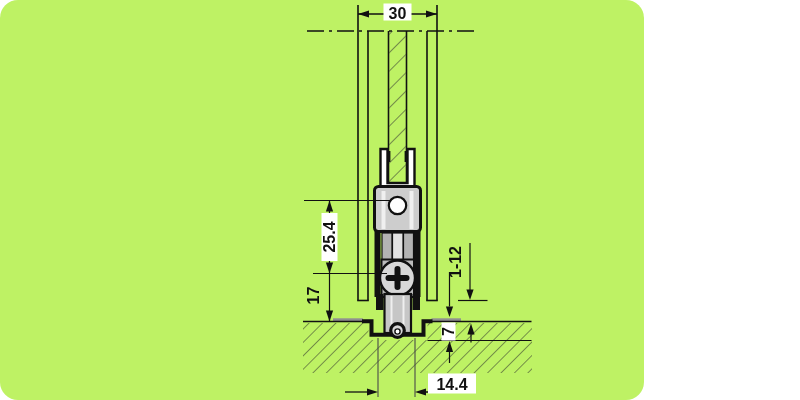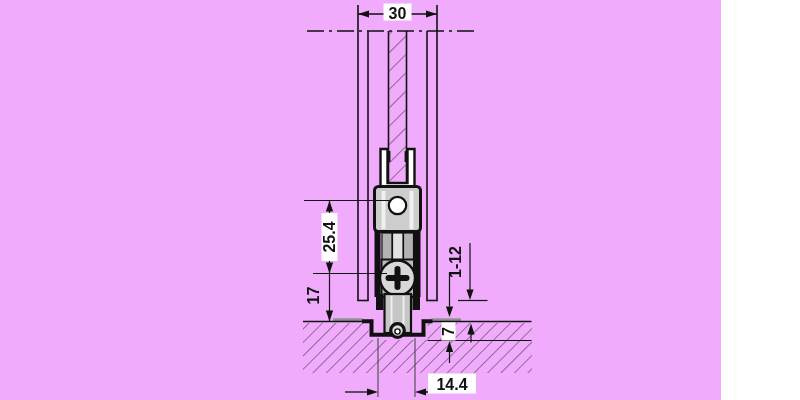--- a/index.html
+++ b/index.html
@@ -1,17 +1,17 @@
 <!DOCTYPE html>
 <html><head>
 <meta charset="utf-8">
 <style>
   html,body{margin:0;padding:0;background:#ffffff;}
-  .stage{position:relative;width:721px;height:400px;background:#f0abfc;overflow:hidden;
-         font-family:"Liberation Sans", sans-serif;}
+  .stage{position:relative;width:644px;height:400px;background:#bef264;overflow:hidden;
+         font-family:"Liberation Sans", sans-serif;border-radius:18px;}
   svg{display:block}
   .dim-text{font-family:"Liberation Sans", sans-serif;font-weight:bold;font-size:16px;fill:#111;}
 </style>
 </head>
 <body>
 
 <div class="stage">
 <svg width="800" height="400" viewBox="0 0 800 400">
   <defs>
     <pattern id="hatchFloor" width="9.5" height="9.5" patternUnits="userSpaceOnUse" patternTransform="rotate(45)">

